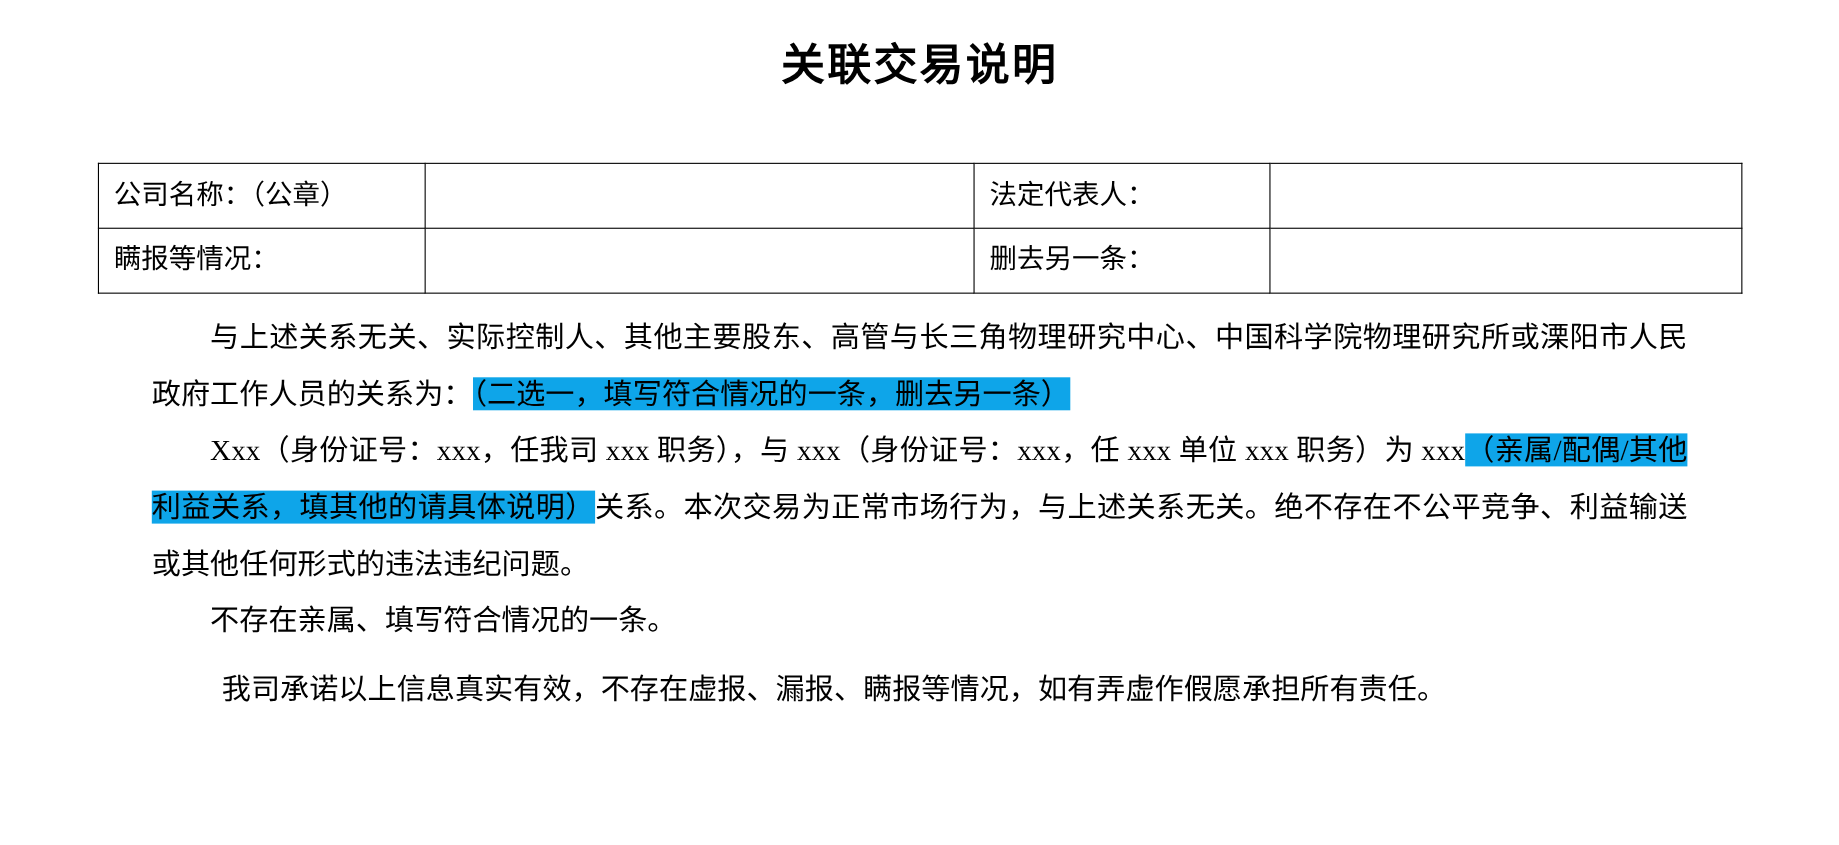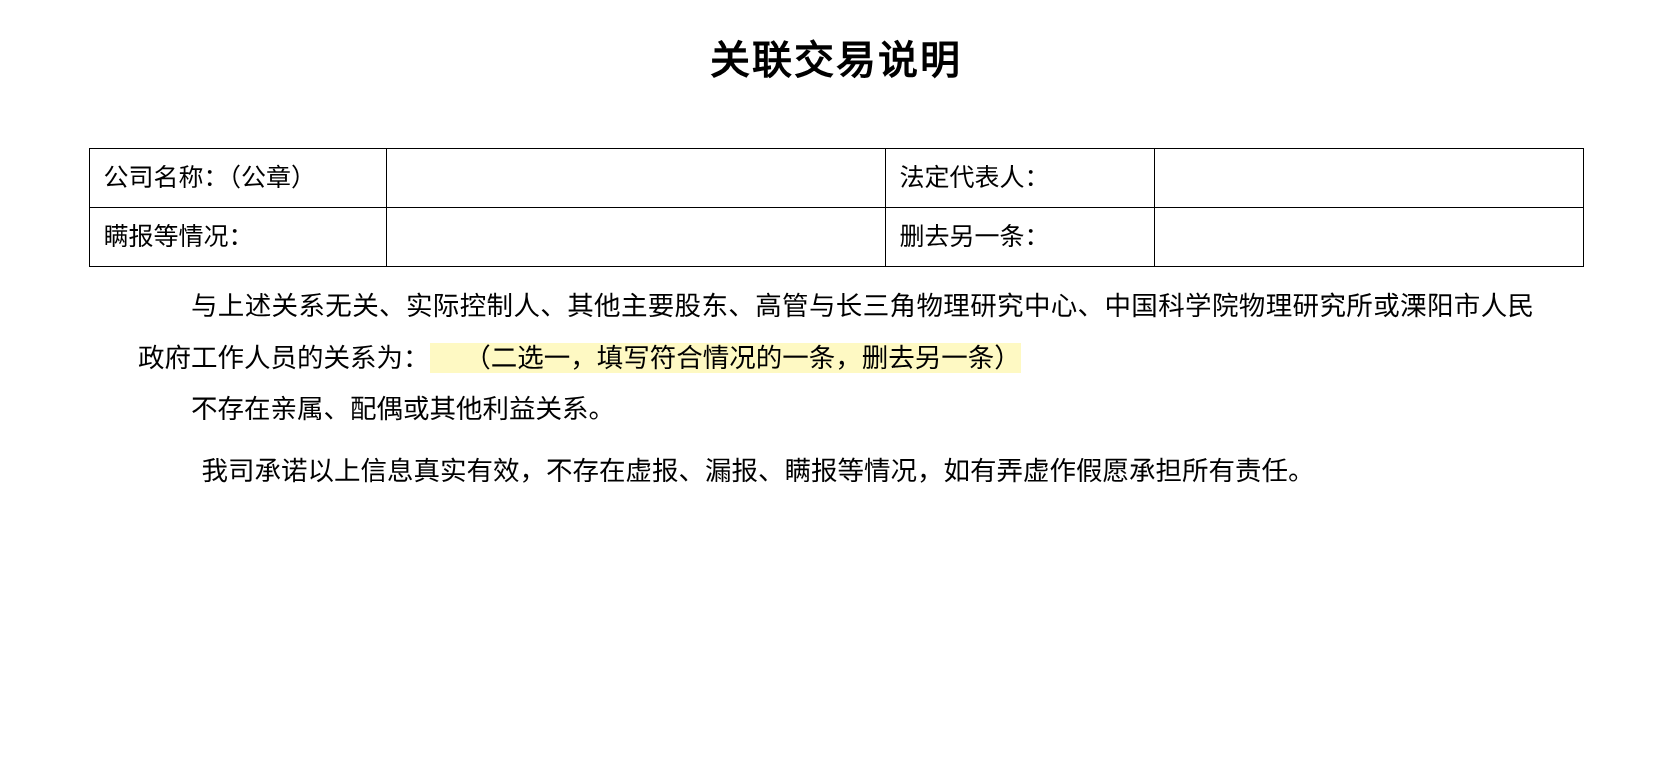--- a/index.html
+++ b/index.html
@@ -68,22 +68,21 @@
     text-justify: inter-ideograph;
   }
   .para {
     margin: 0;
     text-indent: 2em;
   }
   .para.first {
     margin-top: 14px;
   }
   .hl {
-    background: #fef9c3;
-    padding-left: 48px;
+    background: #0ea5e9;
   }
   .pledge {
     margin: 0;
     margin-top: 10px;
     text-indent: 2.4em;
     font-weight: normal;
   }
 </style>
 </head>
 <body>
@@ -106,20 +105,21 @@
         <td class="label-cell2">删去另一条：</td>
         <td class="value-cell2"></td>
       </tr>
     </tbody>
   </table>
 
   <div class="body-text">
 
     <p class="para first"><span>与上述关系无关、实际控制人、其他主要股东、高管与长三角物理研究中心、中国科学院物理研究所或溧阳市人民政府工作人员的关系为：</span><span class="hl">（二选一，填写符合情况的一条，删去另一条）</span></p>
 
+    <p class="para"><span>Xxx（身份证号：xxx，任我司 xxx 职务），与 xxx（身份证号：xxx，任 xxx 单位 xxx 职务）为 xxx</span><span class="hl">（亲属/配偶/其他利益关系，填其他的请具体说明）</span><span>关系。本次交易为正常市场行为，与上述关系无关。绝不存在不公平竞争、利益输送或其他任何形式的违法违纪问题。</span></p>
 
-    <p class="para">不存在亲属、配偶或其他利益关系。</p>
+    <p class="para">不存在亲属、填写符合情况的一条。</p>
 
     <p class="pledge">我司承诺以上信息真实有效，不存在虚报、漏报、瞒报等情况，如有弄虚作假愿承担所有责任。</p>
 
   </div>
 
 </div>
 
 </body></html>

